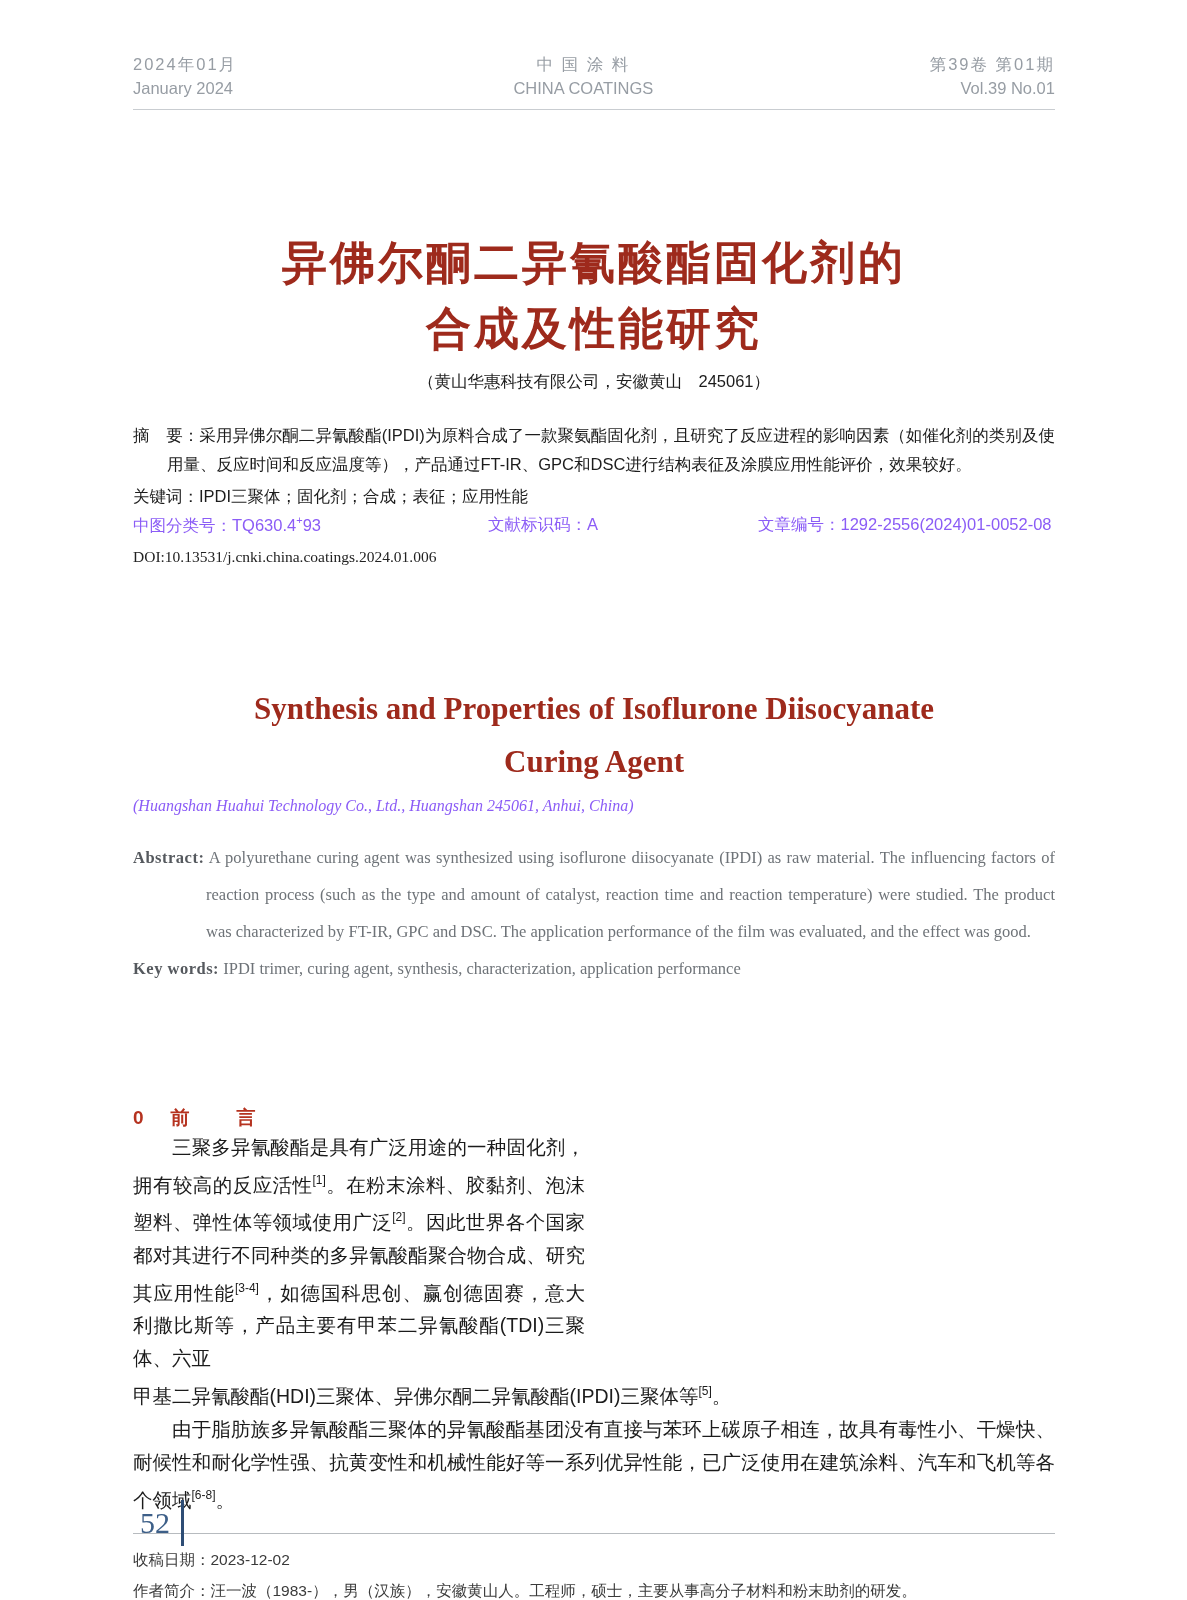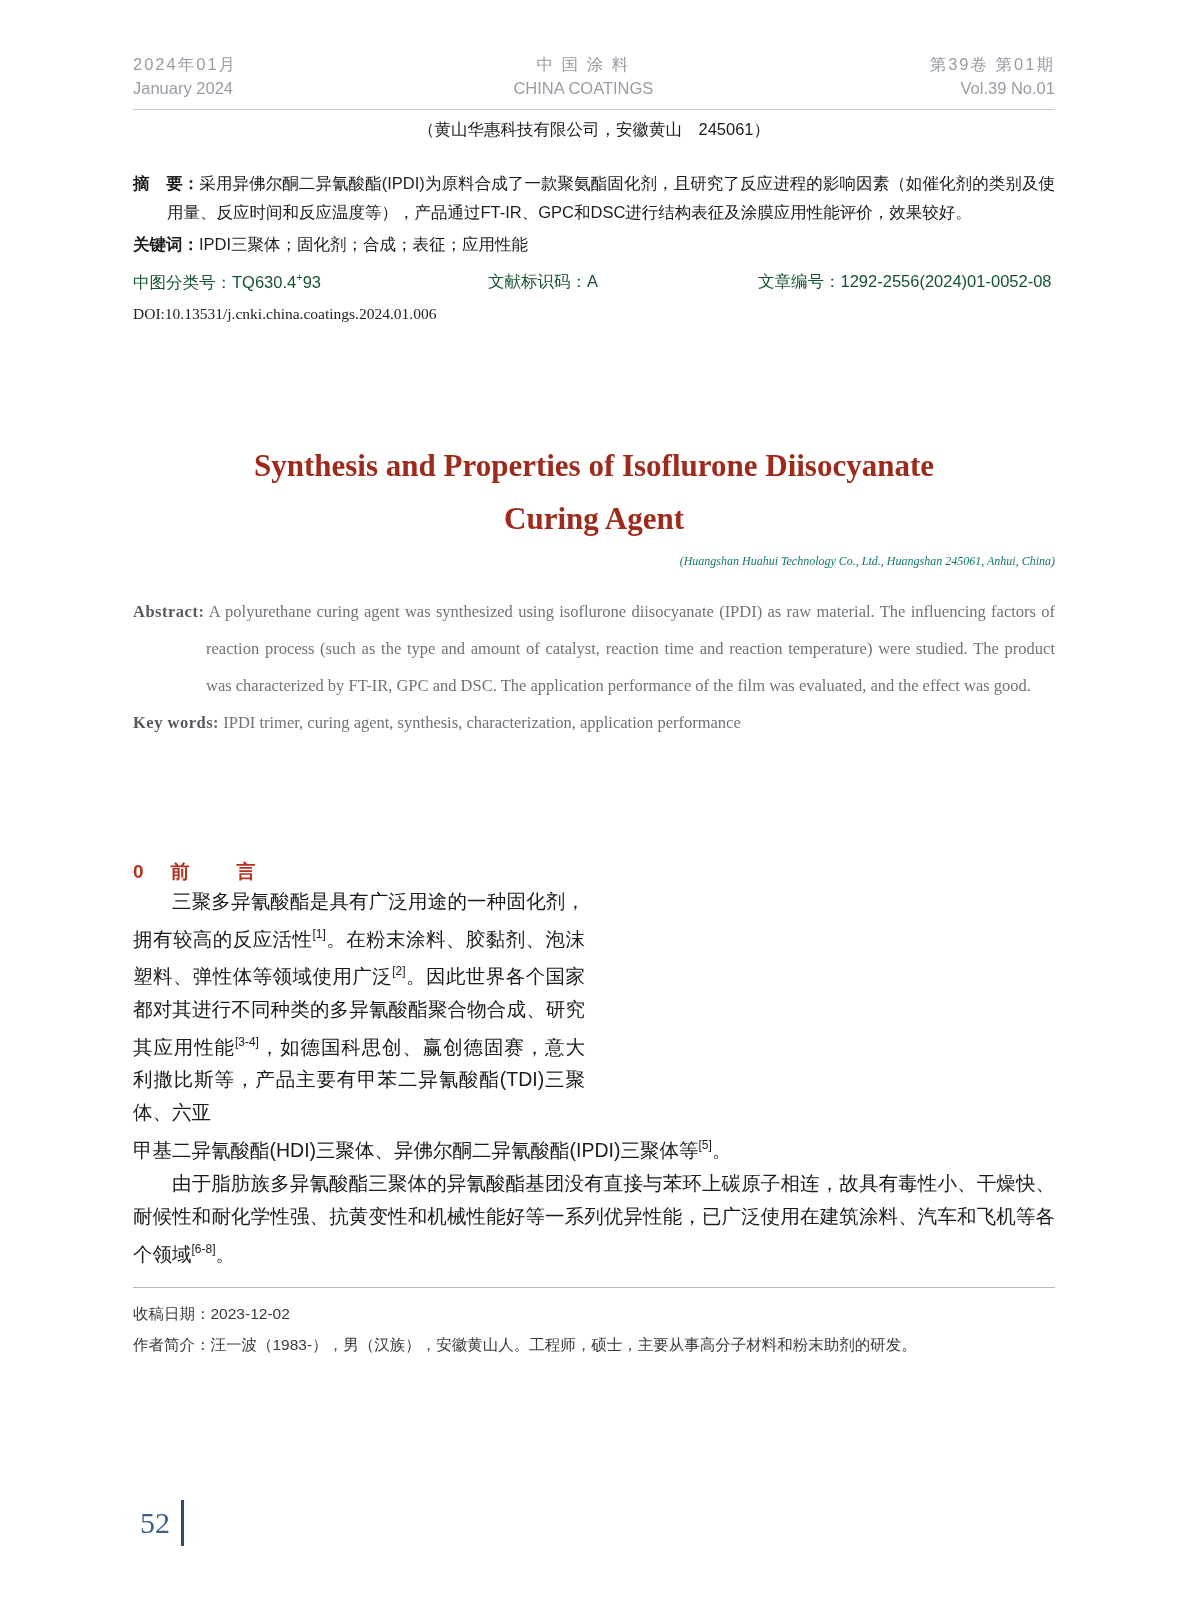--- a/index.html
+++ b/index.html
@@ -22,37 +22,37 @@
   .cn-title {
     margin-top:120px; text-align:center; color:#9e2a1c;
     font-size:45px; font-weight:bold; line-height:66px; letter-spacing:3px;
   }
   .authors-cn { margin-top:22px; text-align:center; font-size:18px; font-weight:bold; color:#1c1c1c; }
   .affil-cn { margin-top:9px; text-align:center; font-size:16.5px; color:#1c1c1c; }
 
   
   .abs-cn { margin-top:28px; font-size:16.5px; line-height:29px; text-align:justify;
             padding-left:34px; text-indent:-34px; color:#1c1c1c; }
-  .abs-cn .lab, .kw-cn .lab { font-weight:bold; }
+  .abs-cn .lab, .kw-cn .lab { font-weight:normal; }
   .kw-cn { margin-top:3px; font-size:16.5px; line-height:29px; color:#1c1c1c; }
-  .meta-row { margin-top:12px; display:flex; font-size:16.5px; color:#14532d; }
+  .meta-row { margin-top:3px; display:flex; font-size:16.5px; color:#8b5cf6; }
   .meta-row .m1 { width:355px; }
   .meta-row .m2 { width:270px; }
   .meta-row .m3 { flex:1; }
   .meta-row sup { font-size:11px; }
   .doi { margin-top:11px; font-family:"Liberation Serif", serif; font-size:15.5px; color:#222; }
 
   
   .en-title {
     margin-top:116px; text-align:center; color:#9e2a1c;
     font-family:"Liberation Serif", serif; font-weight:bold;
     font-size:31px; line-height:53px;
   }
   .authors-en { margin-top:26px; text-align:center; font-size:16.5px; color:#8f959b; }
-  .affil-en { margin-top:9px; text-align:right; font-size:12px; color:#0f766e;
+  .affil-en { margin-top:9px; text-align:left; font-size:16px; color:#8b5cf6;
               font-family:"Liberation Serif", serif; font-style:italic; }
   .abs-en { margin-top:24px; font-family:"Liberation Serif", serif; font-size:16.5px;
             line-height:37px; text-align:justify; color:#6e7378;
             padding-left:73px; text-indent:-73px; }
   .abs-en .lab, .kw-en .lab { font-weight:bold; color:#55595e; letter-spacing:0.5px; }
   .kw-en { font-family:"Liberation Serif", serif; font-size:16.5px; line-height:37px; color:#6e7378; }
 
   
   .sec-head { margin-top:118px; color:#b5321f; font-size:19px; font-weight:bold; letter-spacing:1px; }
   .sec-head .num { margin-right:26px; }
@@ -89,20 +89,24 @@
       <div class="cn">中 国 涂 料</div>
       <div>CHINA COATINGS</div>
     </div>
     <div class="cell r">
       <div class="cn">第39卷 第01期</div>
       <div>Vol.39  No.01</div>
     </div>
   </div>
   <hr class="head-rule">
 
+  <h1 class="cn-title">
+    <div>异佛尔酮二异氰酸酯固化剂的</div>
+    <div>合成及性能研究</div>
+  </h1>
   <div class="affil-cn">（黄山华惠科技有限公司，安徽黄山　245061）</div>
 
   <p class="abs-cn"><span class="lab">摘　要：</span><span>采用异佛尔酮二异氰酸酯(IPDI)为原料合成了一款聚氨酯固化剂，且研究了反应进程的影响因素（如催化剂的类别及使用量、反应时间和反应温度等），产品通过FT-IR、GPC和DSC进行结构表征及涂膜应用性能评价，效果较好。</span></p>
   <p class="kw-cn"><span class="lab">关键词：</span><span>IPDI三聚体；固化剂；合成；表征；应用性能</span></p>
 
   <div class="meta-row">
     <div class="m1"><span>中图分类号：TQ630.4</span><sup>+</sup><span>93</span></div>
     <div class="m2">文献标识码：A</div>
     <div class="m3">文章编号：1292-2556(2024)01-0052-08</div>
   </div>

